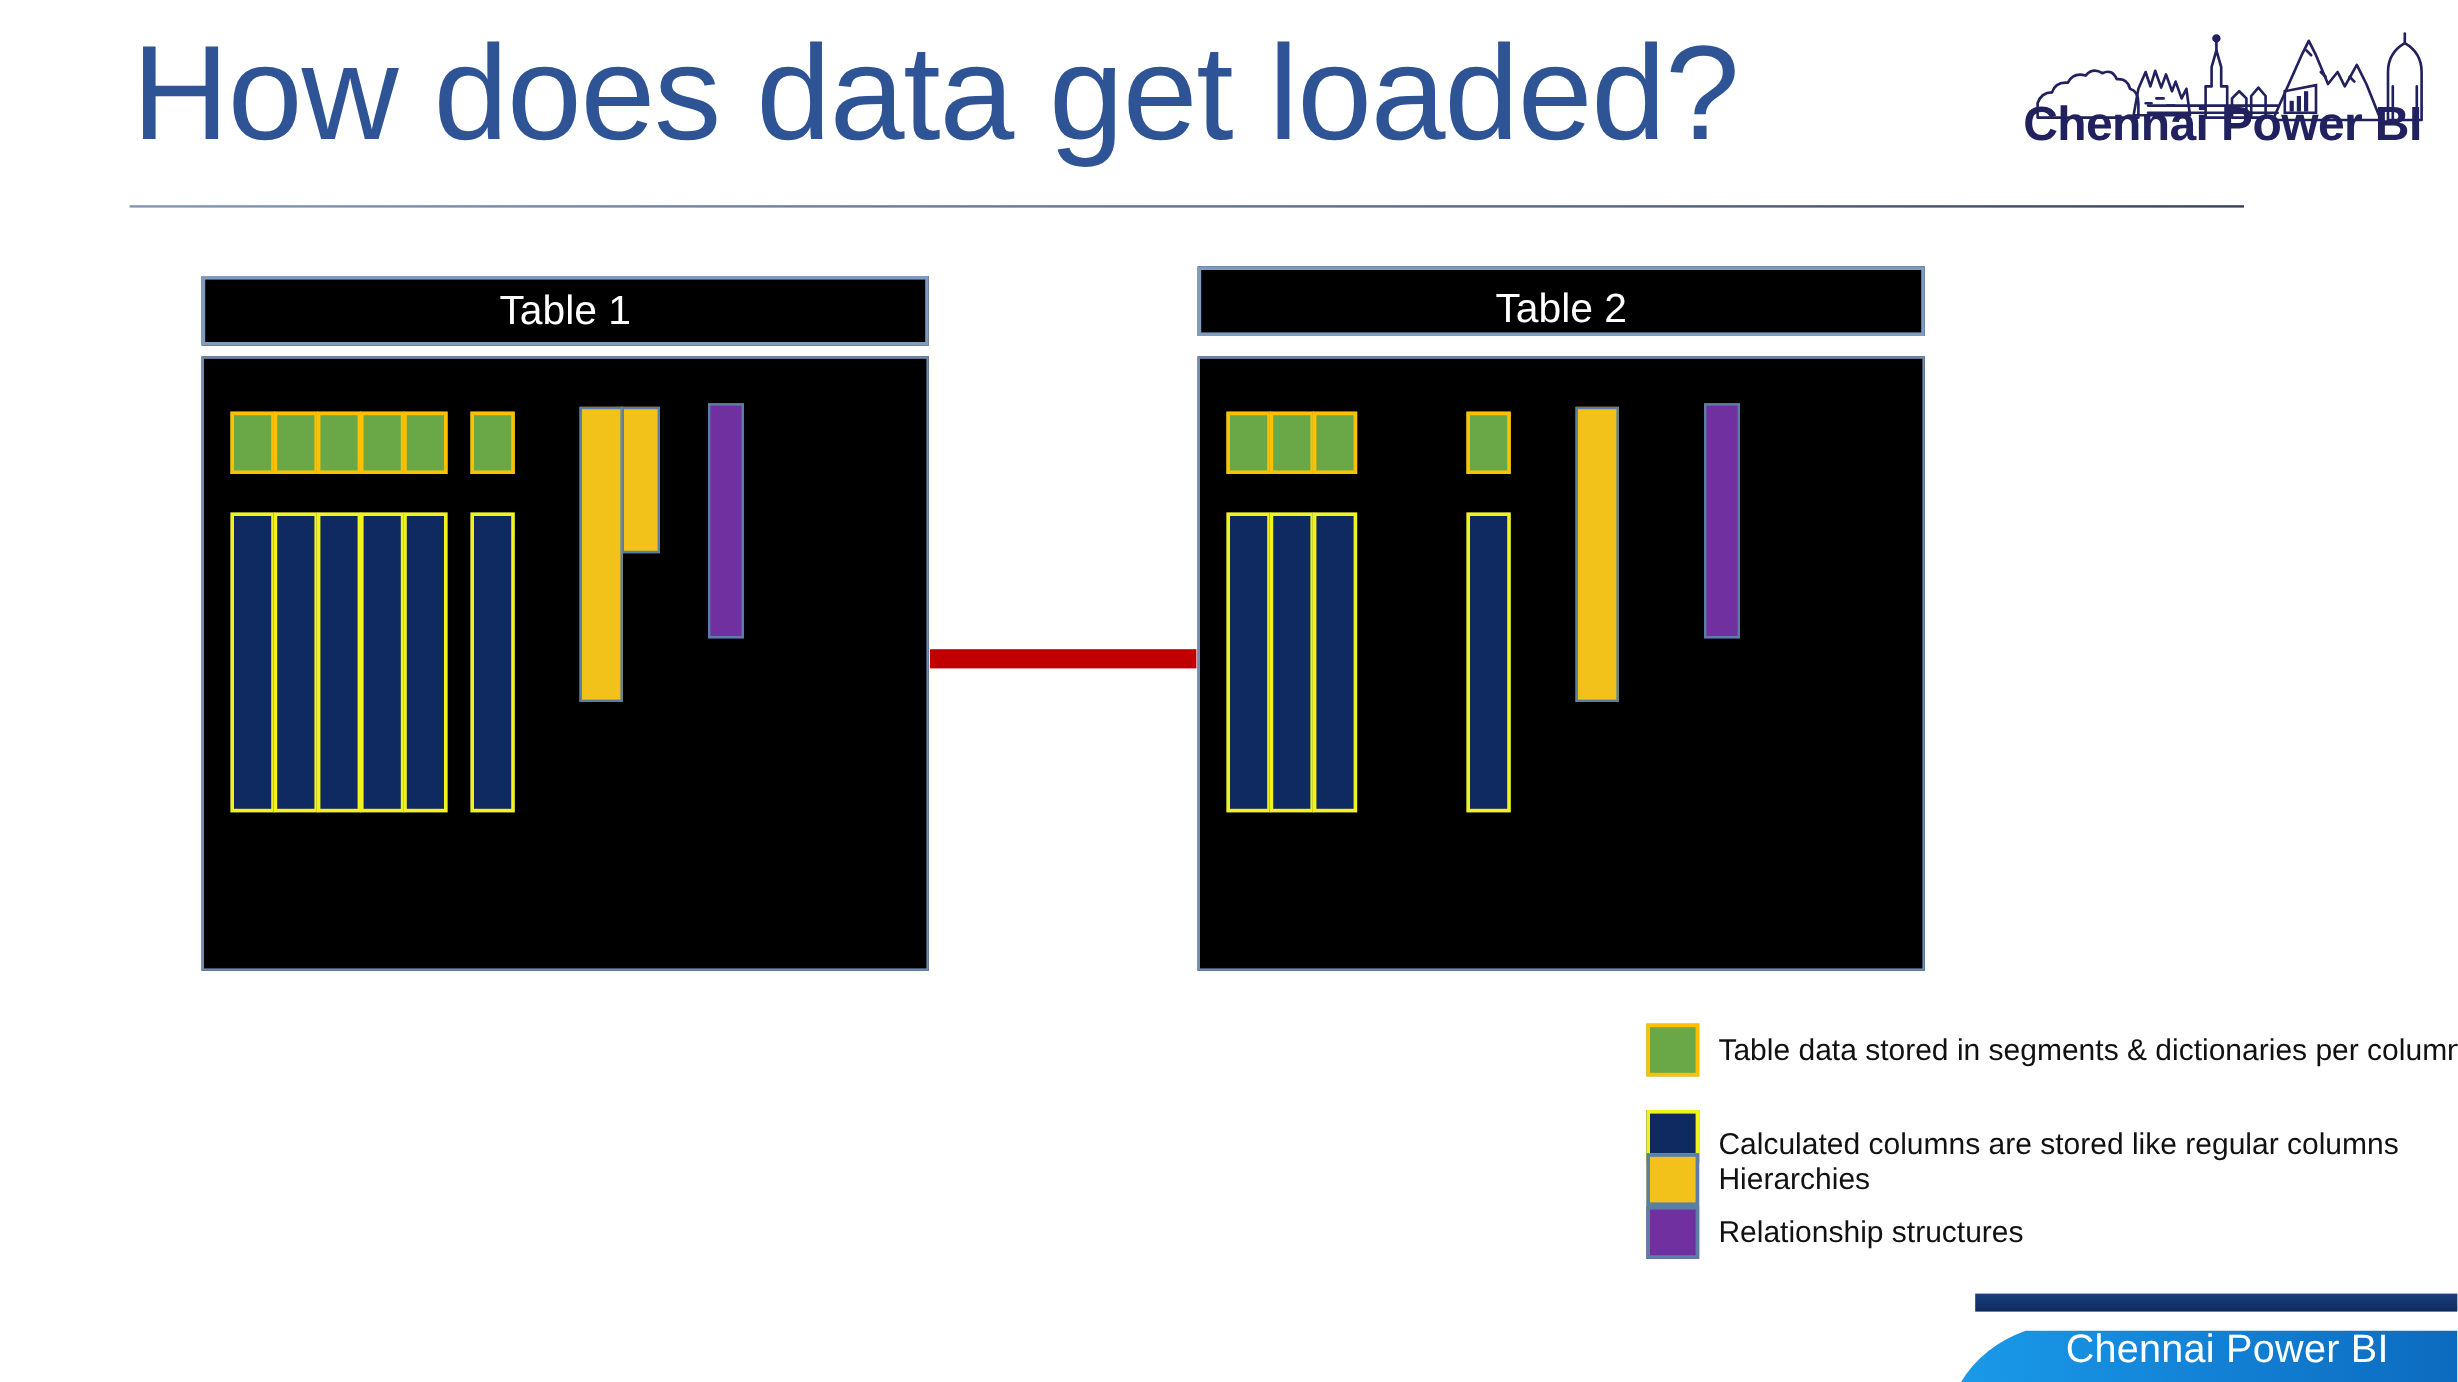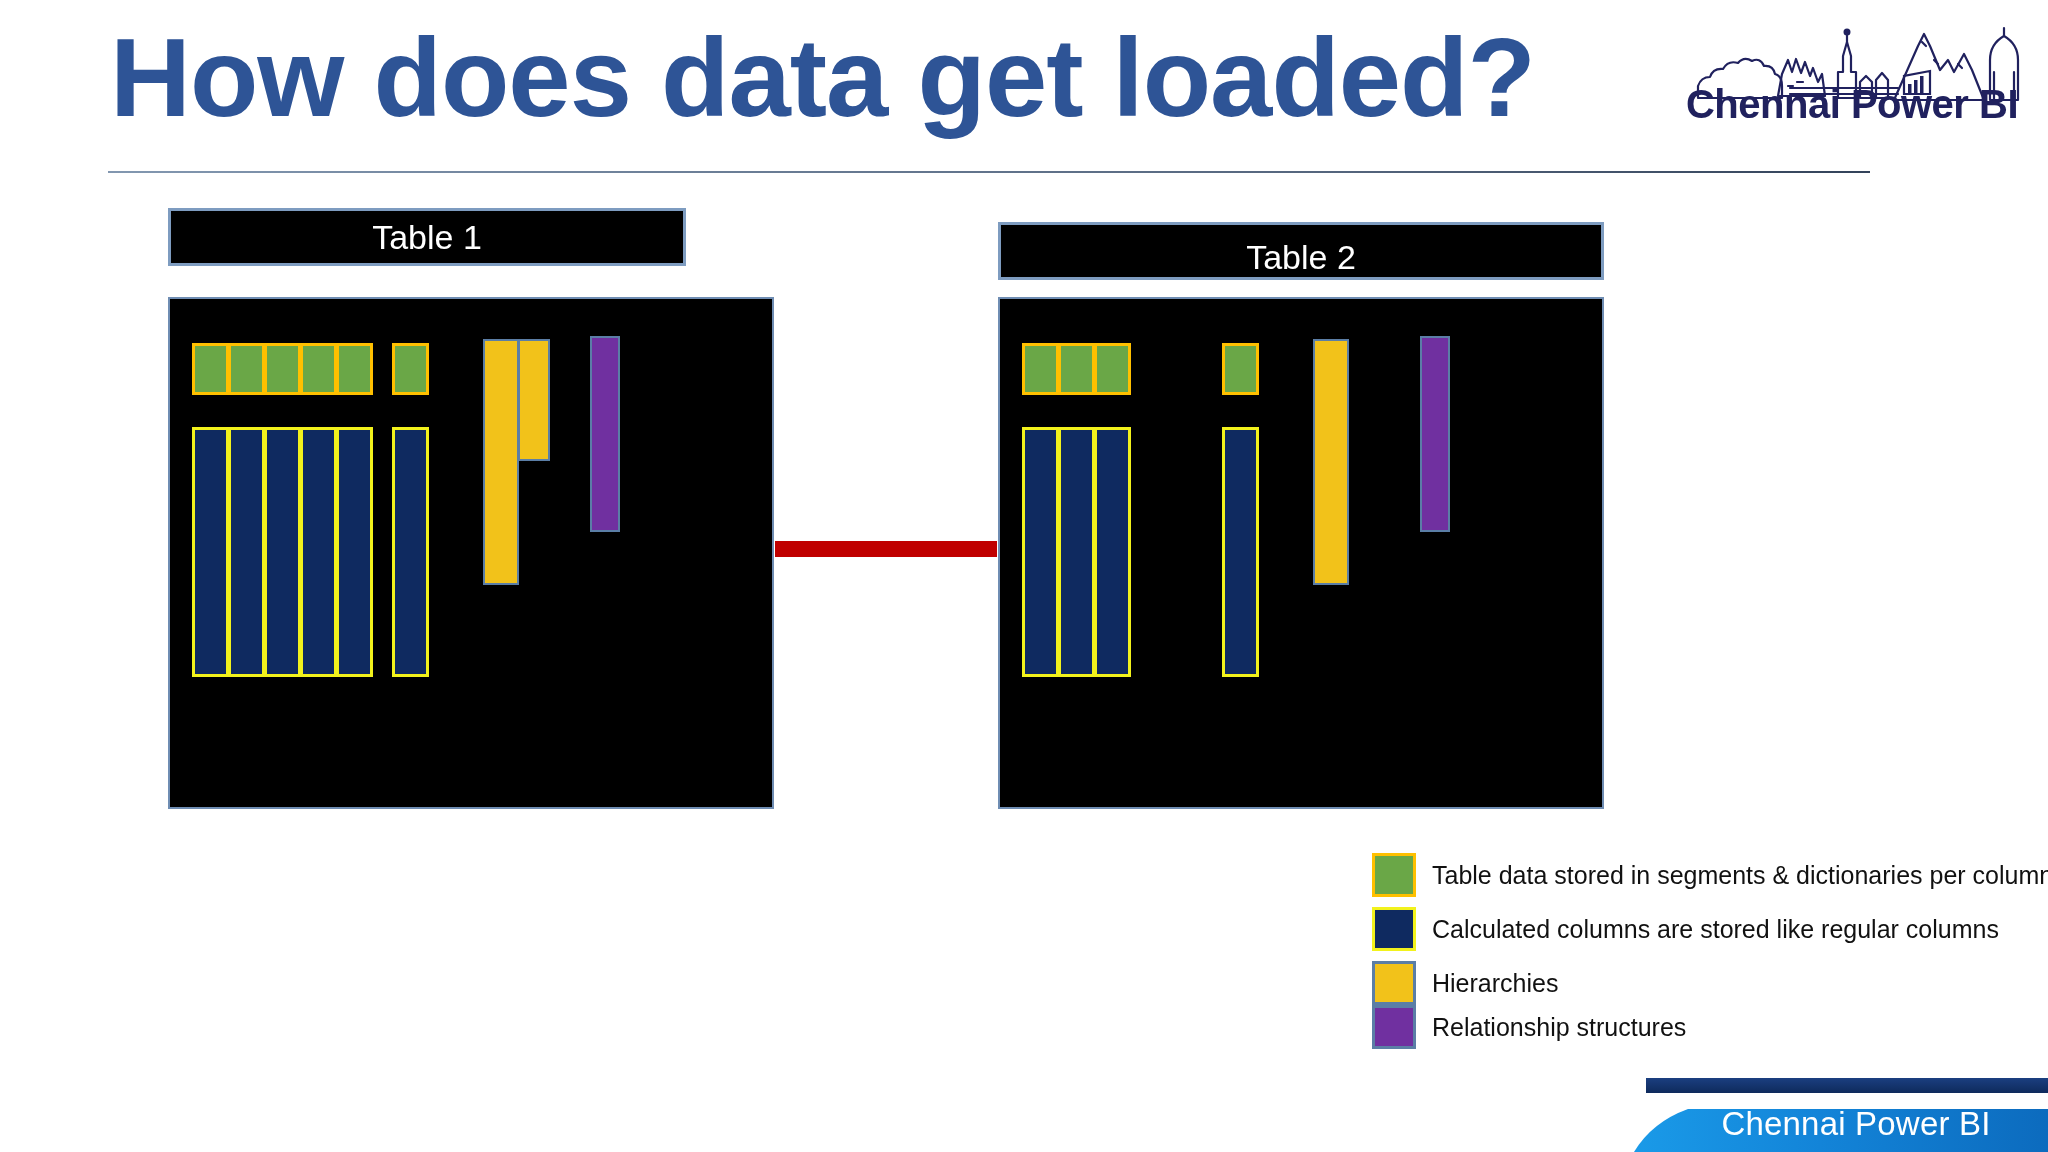--- a/index.html
+++ b/index.html
@@ -16,21 +16,21 @@
   }
 
   
   #slide-title {
     position: absolute;
     left: 110px;
     top: 8px;
     font-size: 112px;
     line-height: 1.25;
     color: #2E5496;
-    font-weight: 700;
+    font-weight: 400;
     letter-spacing: -1px;
     white-space: nowrap;
   }
   #title-rule {
     position: absolute;
     left: 108px;
     top: 171px;
     width: 1762px;
     height: 2px;
     background: linear-gradient(to right, #8297b0 0%, #54657d 70%, #33435a 100%);
@@ -188,21 +188,21 @@
       <path d="M232 78 L232 60 L258 55 L258 78 Z" fill="none" stroke="#20215e" stroke-width="2.2"></path>
       <rect x="236" y="68" width="3.5" height="9" fill="#20215e"></rect>
       <rect x="242" y="64" width="3.5" height="13" fill="#20215e"></rect>
       <rect x="248" y="60" width="3.5" height="17" fill="#20215e"></rect>
     </g>
   </svg>
   <div id="logo-text">Chennai Power BI</div>
 </div>
 
 <div class="table-group">
-  <div class="table-header" style="left:168px; top:208px; width:518px; height:58px;">
+  <div class="table-header" style="left:168px; top:230px; width:606px; height:58px;">
     <span>Table 1</span>
   </div>
   <div class="table-body" style="left:168px; top:297px; width:606px; height:512px;">
 
     <div class="blk seg-green" style="left:22px;  top:44px; width:37px; height:52px;"></div>
     <div class="blk seg-green" style="left:58px;  top:44px; width:37px; height:52px;"></div>
     <div class="blk seg-green" style="left:94px;  top:44px; width:37px; height:52px;"></div>
     <div class="blk seg-green" style="left:130px; top:44px; width:37px; height:52px;"></div>
     <div class="blk seg-green" style="left:166px; top:44px; width:37px; height:52px;"></div>
 
@@ -247,21 +247,21 @@
 
     <div class="blk bar-purple" style="left:420px; top:37px; width:30px; height:196px;"></div>
   </div>
 </div>
 
 <div id="legend">
   <div class="legend-row" style="left:0px; top:0px;">
     <span class="legend-swatch sw-green"></span>
     <span class="legend-label">Table data stored in segments &amp; dictionaries per columns</span>
   </div>
-  <div class="legend-row" style="left:0px; top:54px;">
+  <div class="legend-row" style="left:0px; top:72px;align-items:flex-end;">
     <span class="legend-swatch sw-navy"></span>
     <span class="legend-label">Calculated columns are stored like regular columns</span>
   </div>
   <div class="legend-row" style="left:0px; top:108px;">
     <span class="legend-swatch sw-yellow"></span>
     <span class="legend-label">Hierarchies</span>
   </div>
   <div class="legend-row" style="left:0px; top:152px;">
     <span class="legend-swatch sw-purple"></span>
     <span class="legend-label">Relationship structures</span>

